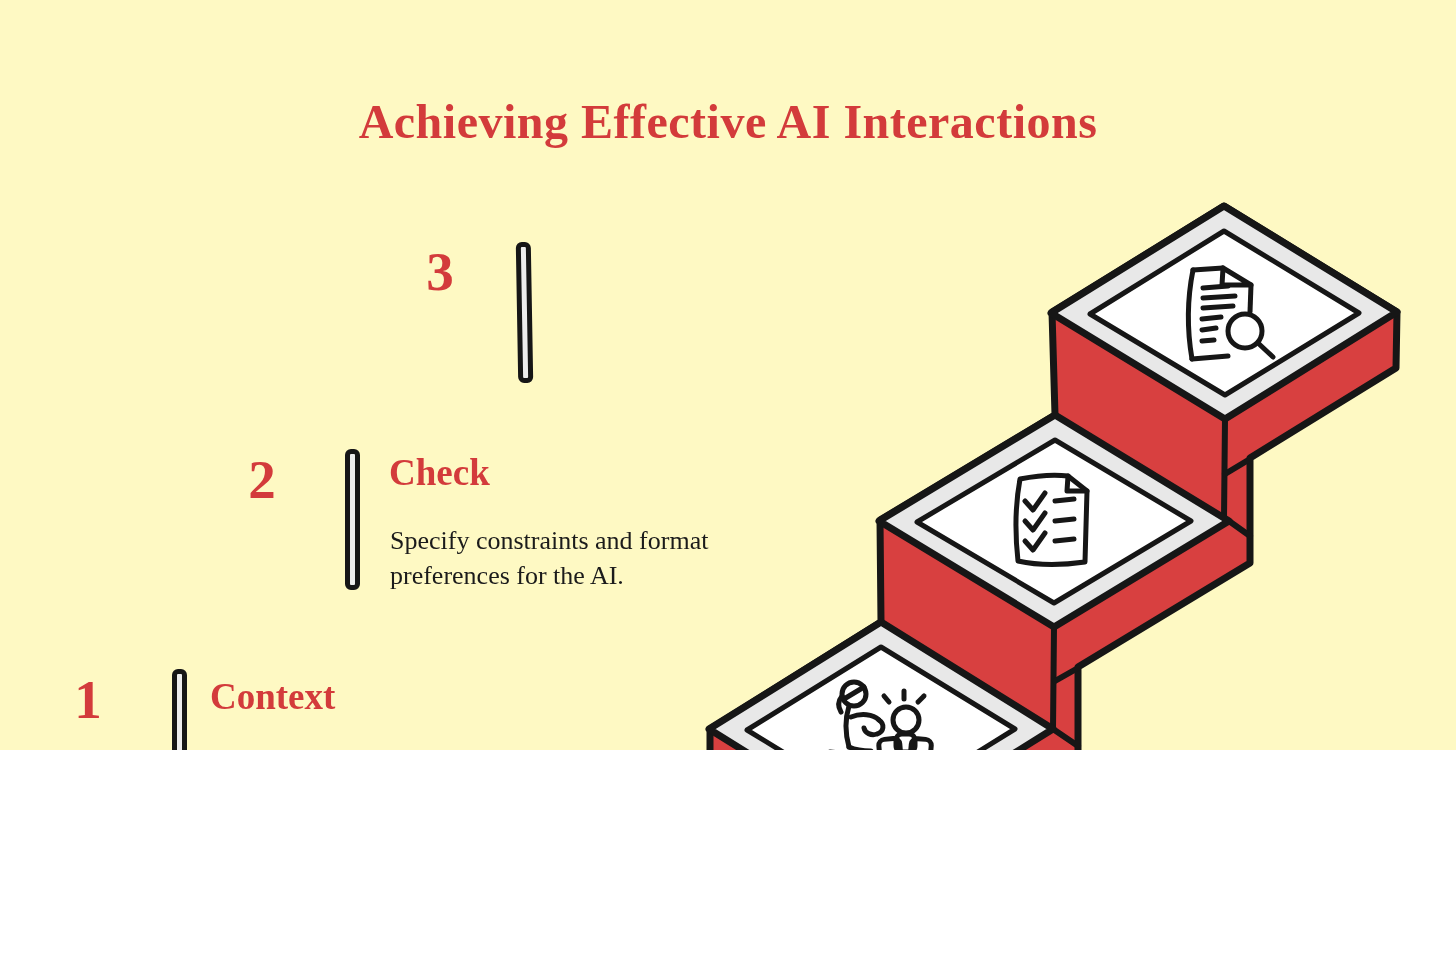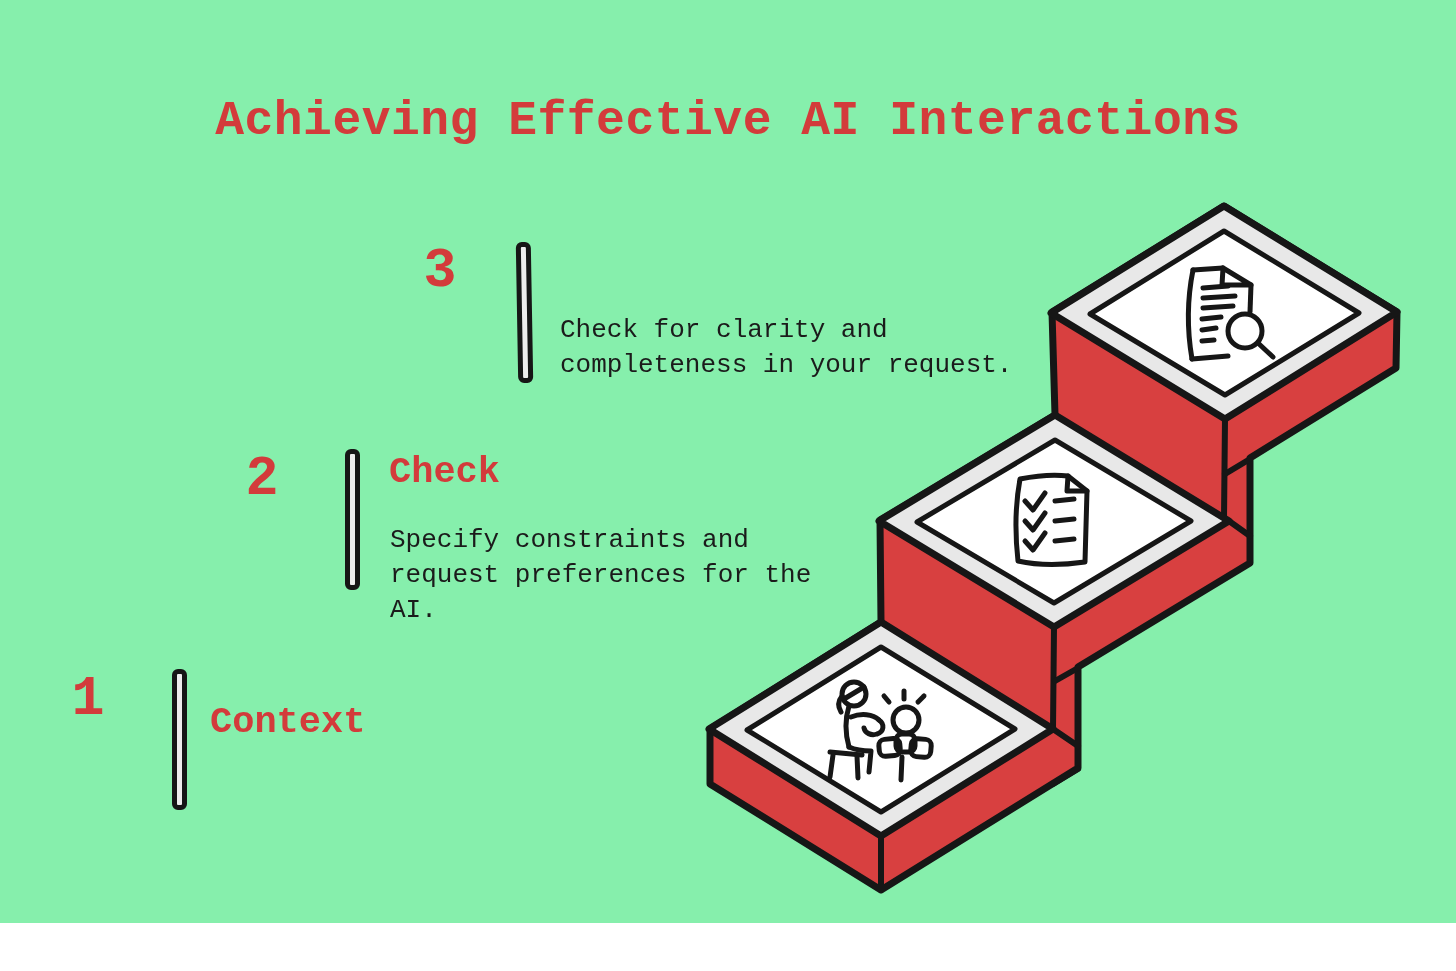--- a/index.html
+++ b/index.html
@@ -1,20 +1,20 @@
 <!DOCTYPE html>
 <html style="--accent-red: #d33b3b; --stair-red: #d84040; --stair-gray: #e8e8e8; --outline-black: #161616;"><head>
 <meta charset="utf-8">
 <style>
   html,body{margin:0;padding:0;background:#ffffff;}
   .canvas{
     position:relative;
-    width:1456px;height:923px;
-    background:#86efac;
-    font-family:Liberation Mono, monospace;
+    width:1456px;height:750px;
+    background:#fef9c3;
+    font-family:Liberation Serif, serif;
     overflow:hidden;
   }
   .page-title{
     position:absolute;top:94px;left:0;width:100%;
     text-align:center;
     font-size:48px;font-weight:bold;color:var(--accent-red);
     letter-spacing:.5px;
   }
   .step-number{
     position:absolute;width:64px;text-align:center;
@@ -45,30 +45,29 @@
 </style>
 </head>
 <body>
 
 <div class="canvas">
 
   <div class="page-title">Achieving Effective AI Interactions</div>
 
   <div class="step-number" style="left:408px;top:244px;">3</div>
   <div class="divider-bar bar-tilt" style="left:517px;top:242px;"></div>
-  <div class="step-desc" style="left:560px;top:313px;max-width:470px;">Check for clarity and completeness in your request.</div>
 
   <div class="step-number" style="left:230px;top:452px;">2</div>
   <div class="divider-bar" style="left:345px;top:449px;"></div>
   <div class="step-title" style="left:389px;top:454px;">Check</div>
-  <div class="step-desc" style="left:390px;top:523px;max-width:430px;">Specify constraints and request preferences for the AI.</div>
+  <div class="step-desc" style="left:390px;top:523px;max-width:430px;">Specify constraints and format preferences for the AI.</div>
 
   <div class="step-number" style="left:56px;top:672px;">1</div>
   <div class="divider-bar" style="left:172px;top:669px;"></div>
-  <div class="step-title" style="left:210px;top:704px;">Context</div>
+  <div class="step-title" style="left:210px;top:678px;">Context</div>
 
   <svg class="stairs-svg" width="1456" height="971" viewBox="0 0 1456 971">
 
     <path d="M1224,206 L1397,312 L1396,368 L1250,458 L1250,563 L1078,667 L1078,768 L881,890 L710,784 L710,729 L881,622 L880,520 L1055,415 L1052,312 Z" fill="var(--stair-red)" class="ink" stroke-width="7"></path>
 
     <g class="ink" stroke-width="6" fill="none">
       <path d="M1225,419 L1224,519"></path>
       <path d="M1054,627 L1053,729"></path>
       <path d="M881,836 L881,890"></path>
       <path d="M1225,474 L1250,459"></path>

